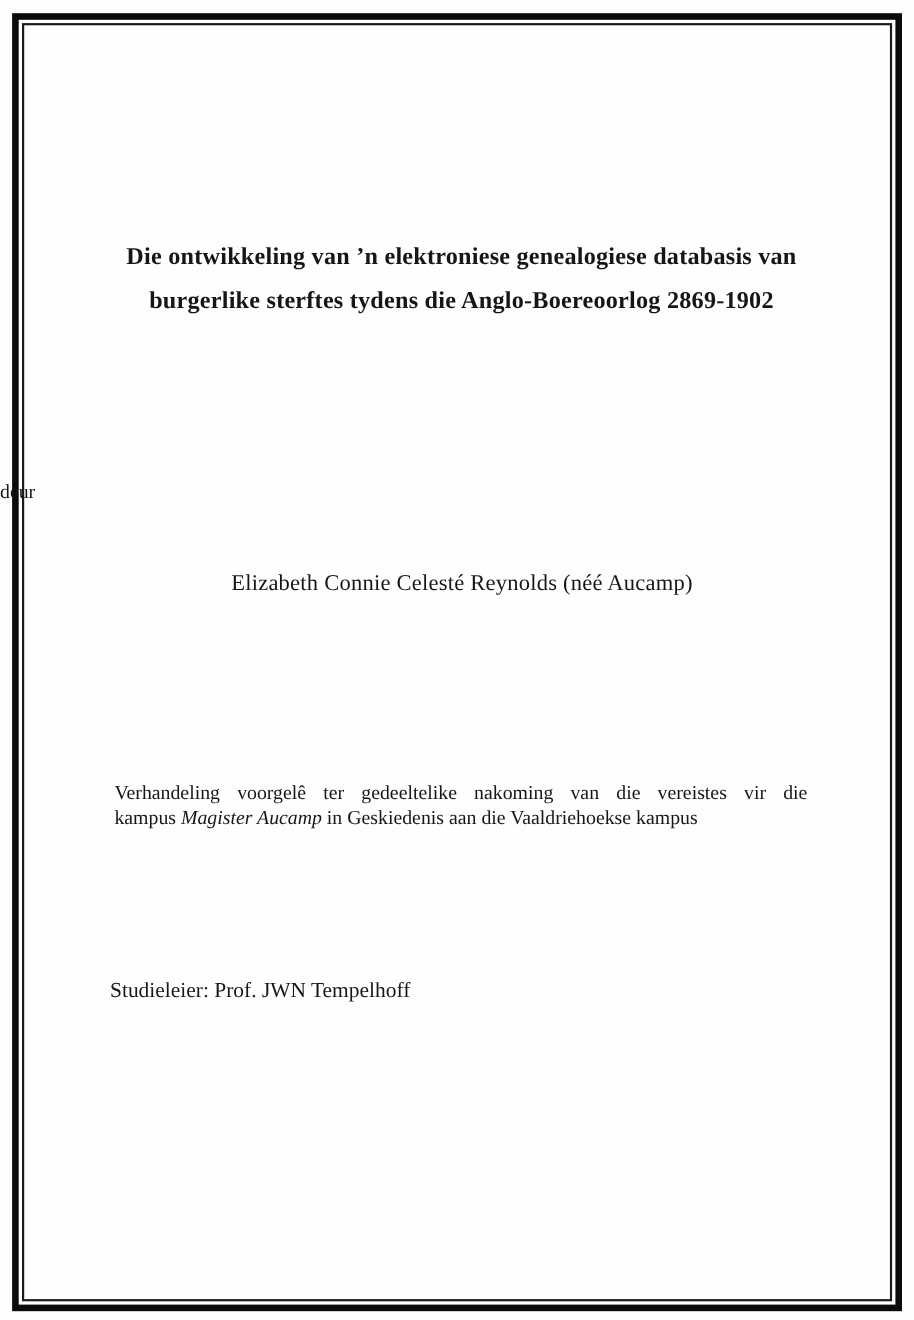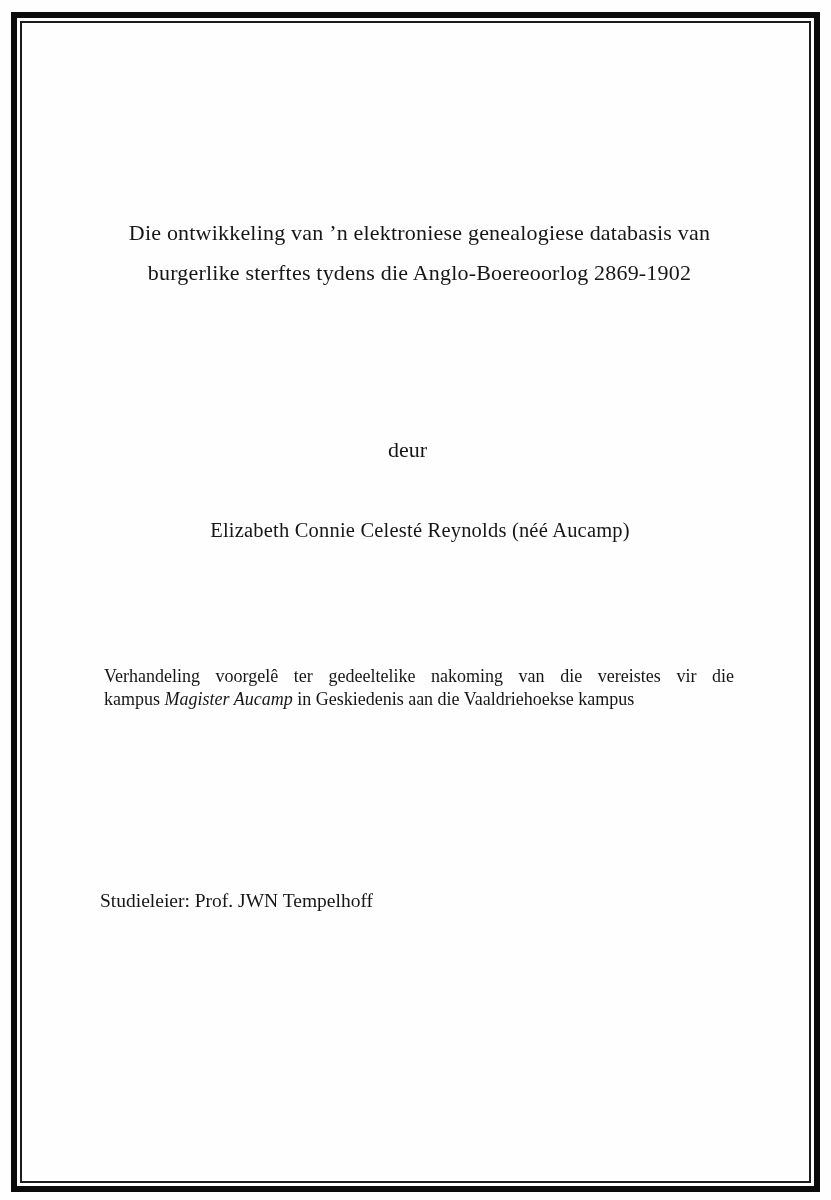--- a/index.html
+++ b/index.html
@@ -32,28 +32,29 @@
   }
   .title-block {
     position: absolute;
     top: 213px;
     left: 66px;
     right: 58px;
     text-align: center;
     font-size: 22px;
     line-height: 40px;
     letter-spacing: 0.2px;
+    font-weight: bold;
   }
   .byline {
     position: absolute;
     top: 437px;
     left: 0;
     width: 815px; 
-    text-align: center;
-    font-size: 22px;
+    text-align: left;
+    font-size: 18px;
   }
   .author {
     position: absolute;
     top: 519px;
     left: 0;
     width: 840px;
     text-align: center;
     font-size: 20.5px;
     letter-spacing: 0.2px;
   }
@@ -61,20 +62,21 @@
     position: absolute;
     top: 665px;
     left: 104px;
     width: 630px;
     font-size: 18px;
     line-height: 22.5px;
   }
   .statement .justified {
     text-align: justify;
     text-align-last: justify;
+    margin-top: 44px;
   }
   .statement .ital { font-style: italic; }
   .supervisor-block {
     position: absolute;
     top: 887px;
     left: 100px;
     font-size: 19.5px;
     line-height: 27px;
   }
   .logo {

